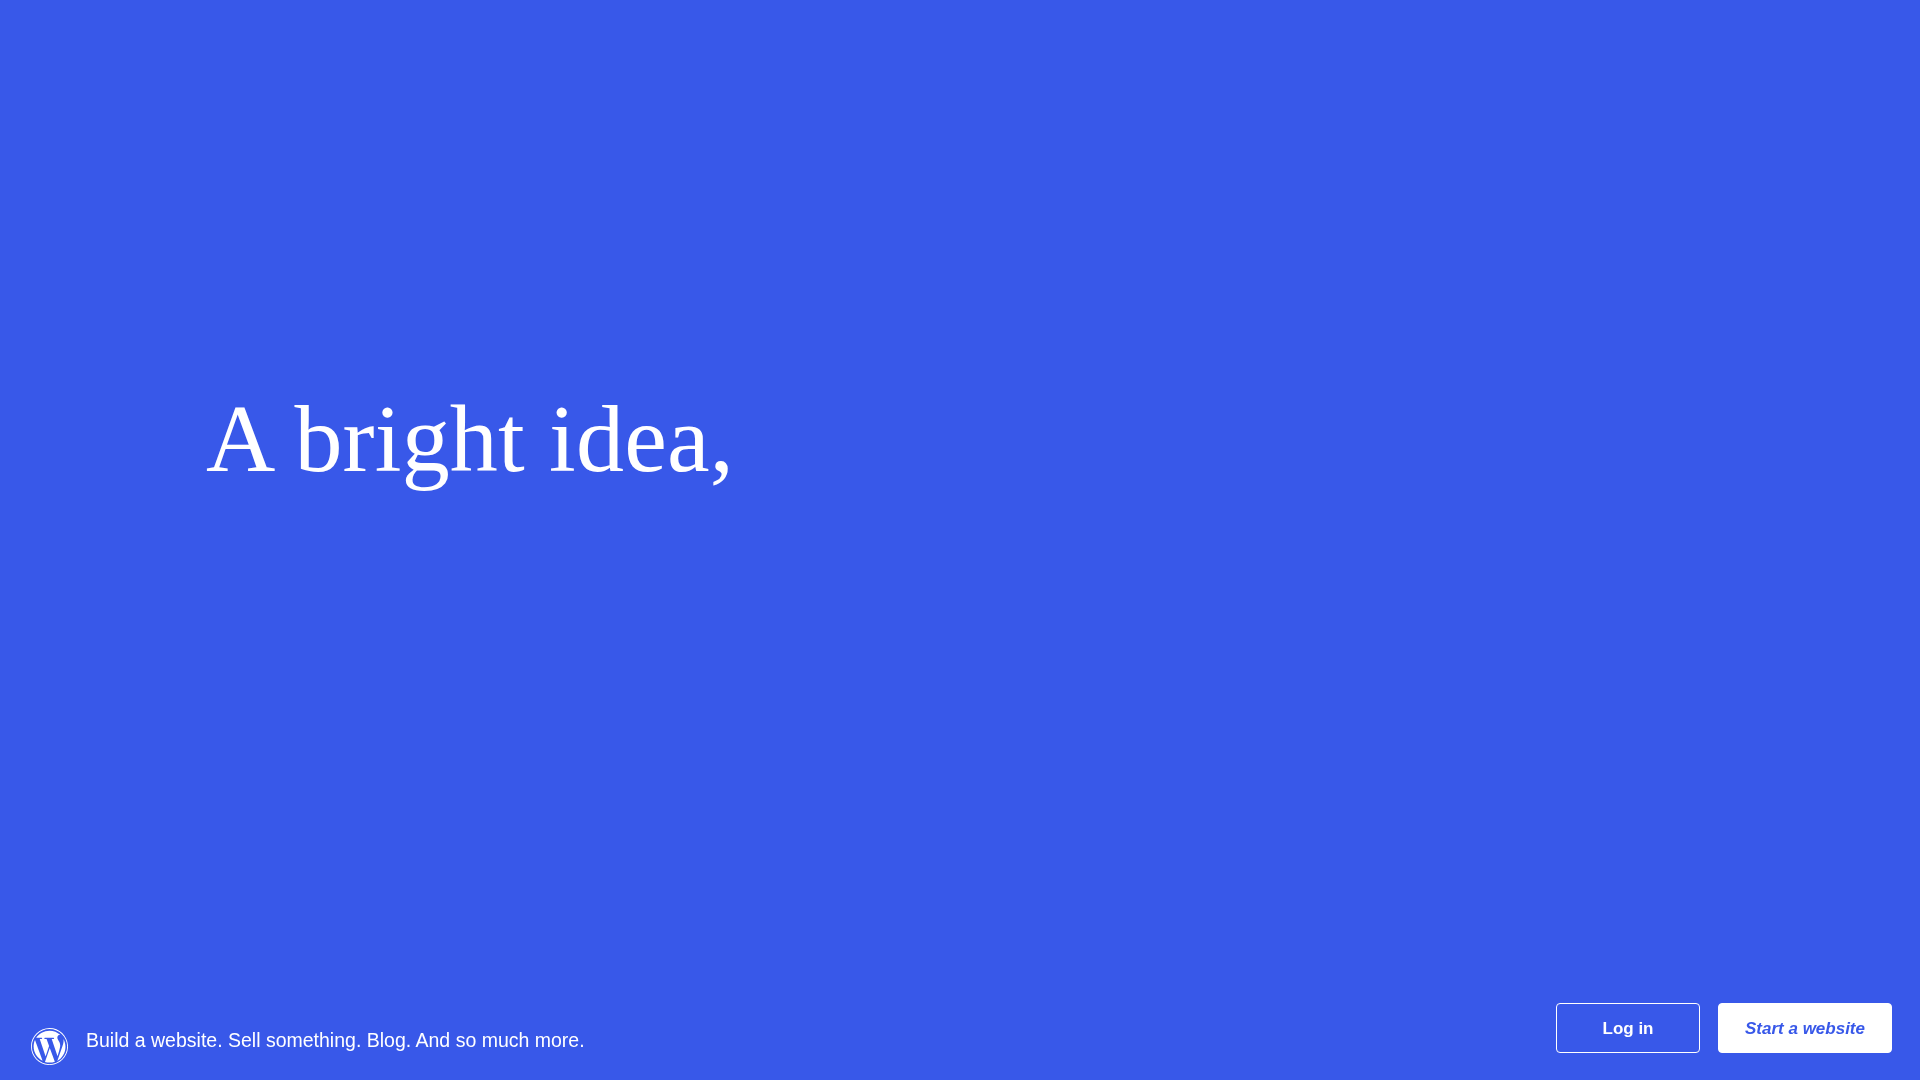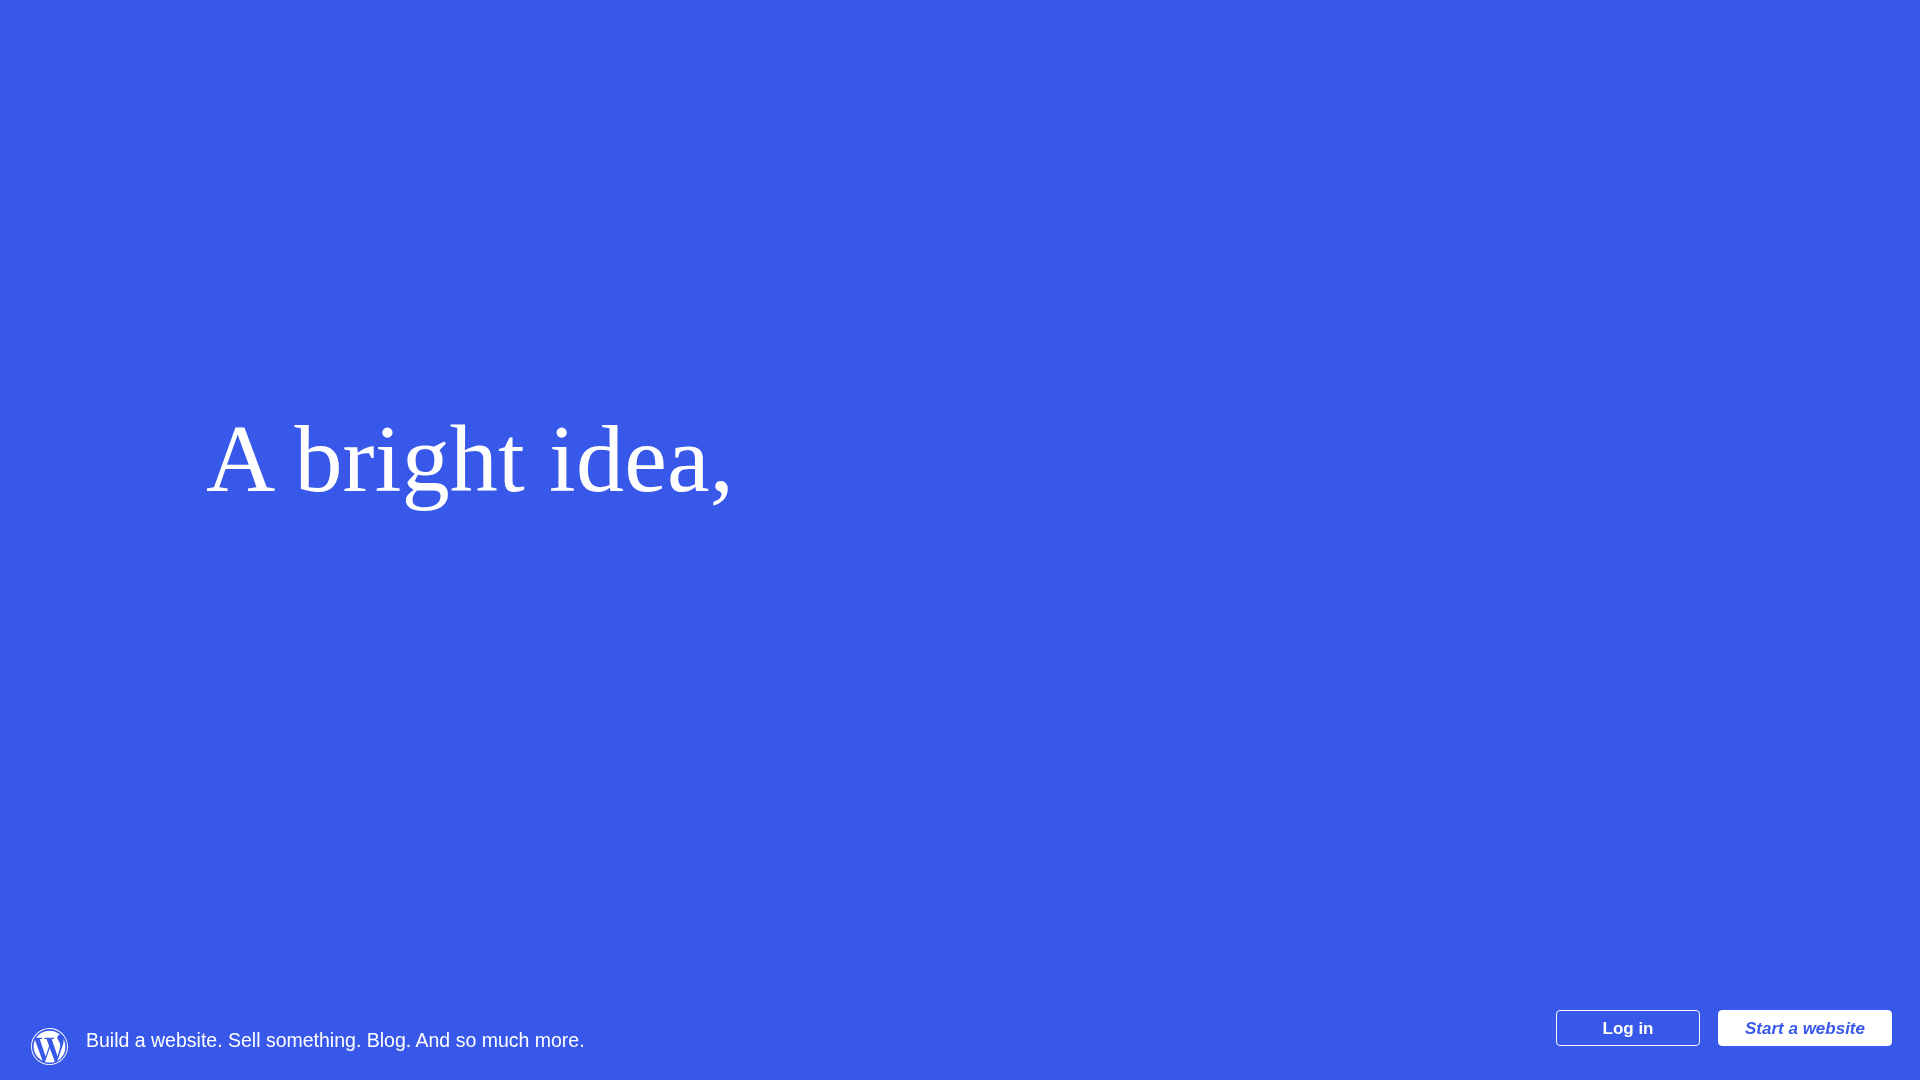--- a/index.html
+++ b/index.html
@@ -27,21 +27,21 @@
   }
 
   .hero {
     flex:1 1 auto;
     position:relative;
   }
 
   .hero-inner {
     position:absolute;
     left:150px;
-    top:400px;
+    top:380px;
     width:640px;
   }
 
   .headline {
     font-family:"Liberation Serif", "DejaVu Serif", serif;
     font-weight:400;
     font-size:96px;
     line-height:1.22;
     color:#ffffff;
     text-align:center;
@@ -93,21 +93,21 @@
   .btn {
     font-family:"Liberation Sans", sans-serif;
     font-size:17px;
     font-weight:700;
     line-height:1;
     border-radius:4px;
     cursor:pointer;
     display:inline-flex;
     align-items:center;
     justify-content:center;
-    height:36px;
+    height:50px;
     padding:9px 26px;
     text-decoration:none;
     white-space:nowrap;
   }
 
   .btn-outline {
     background:transparent;
     color:#ffffff;
     border:1.5px solid #ffffff;
     min-width:144px;

